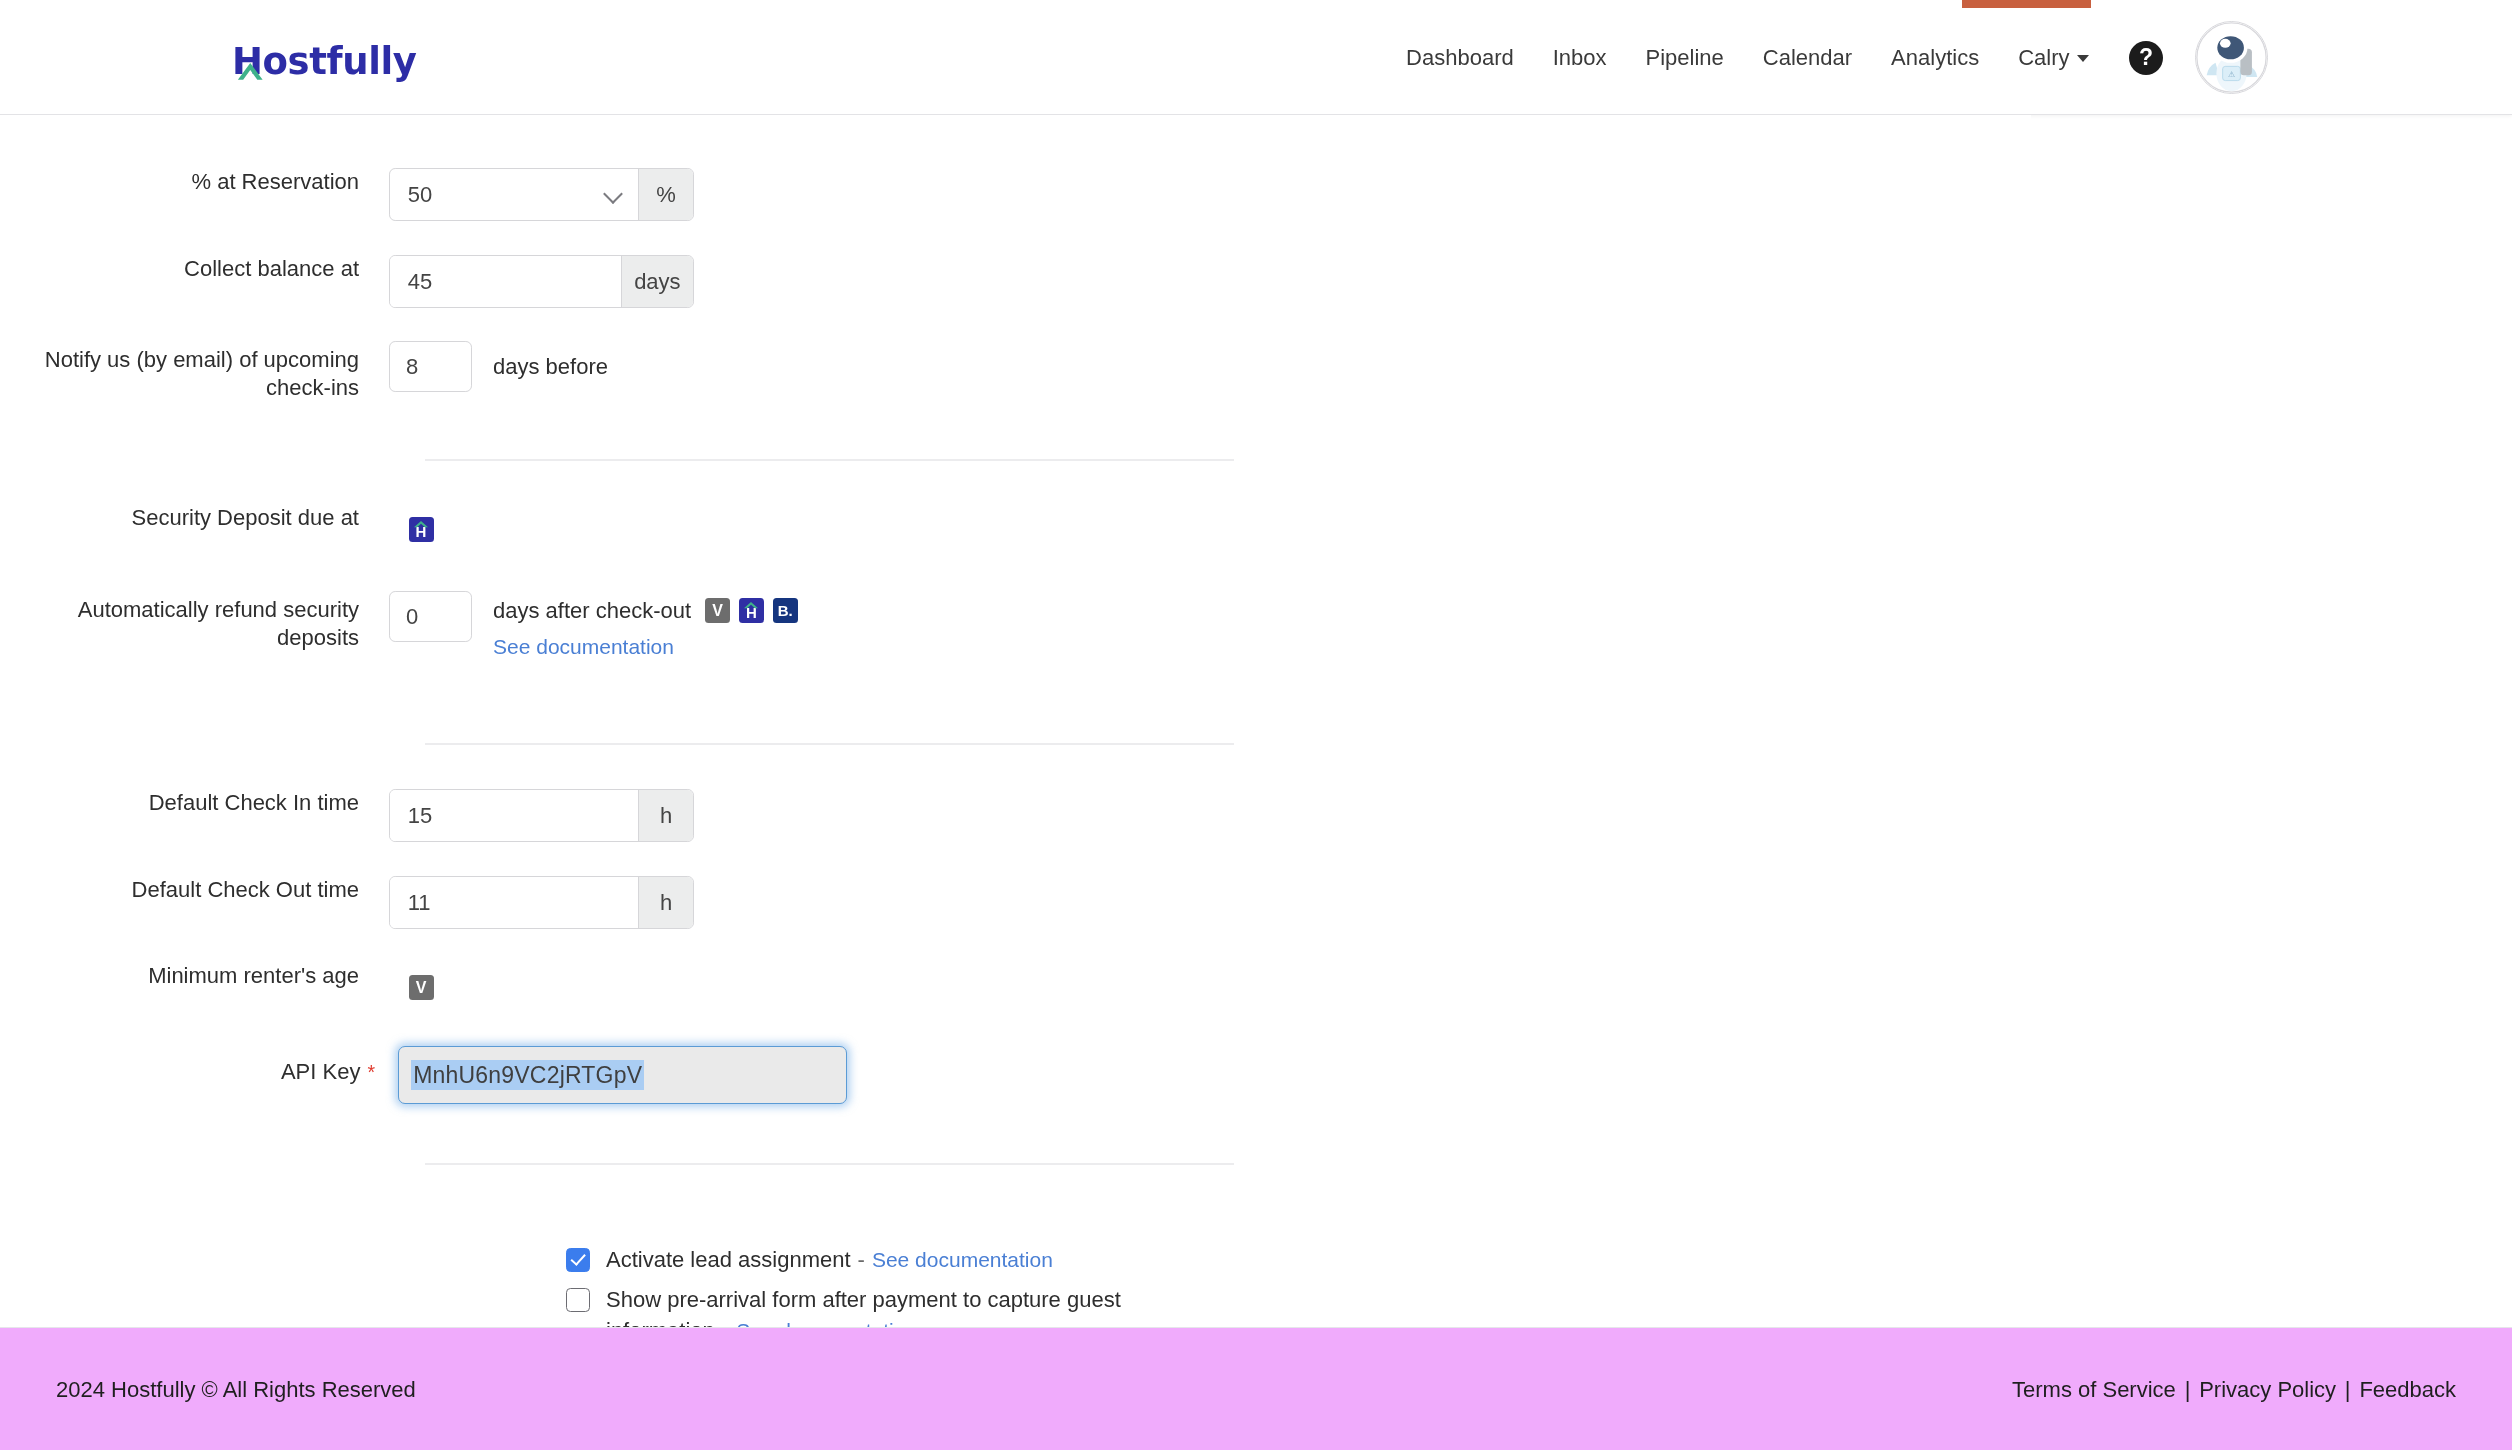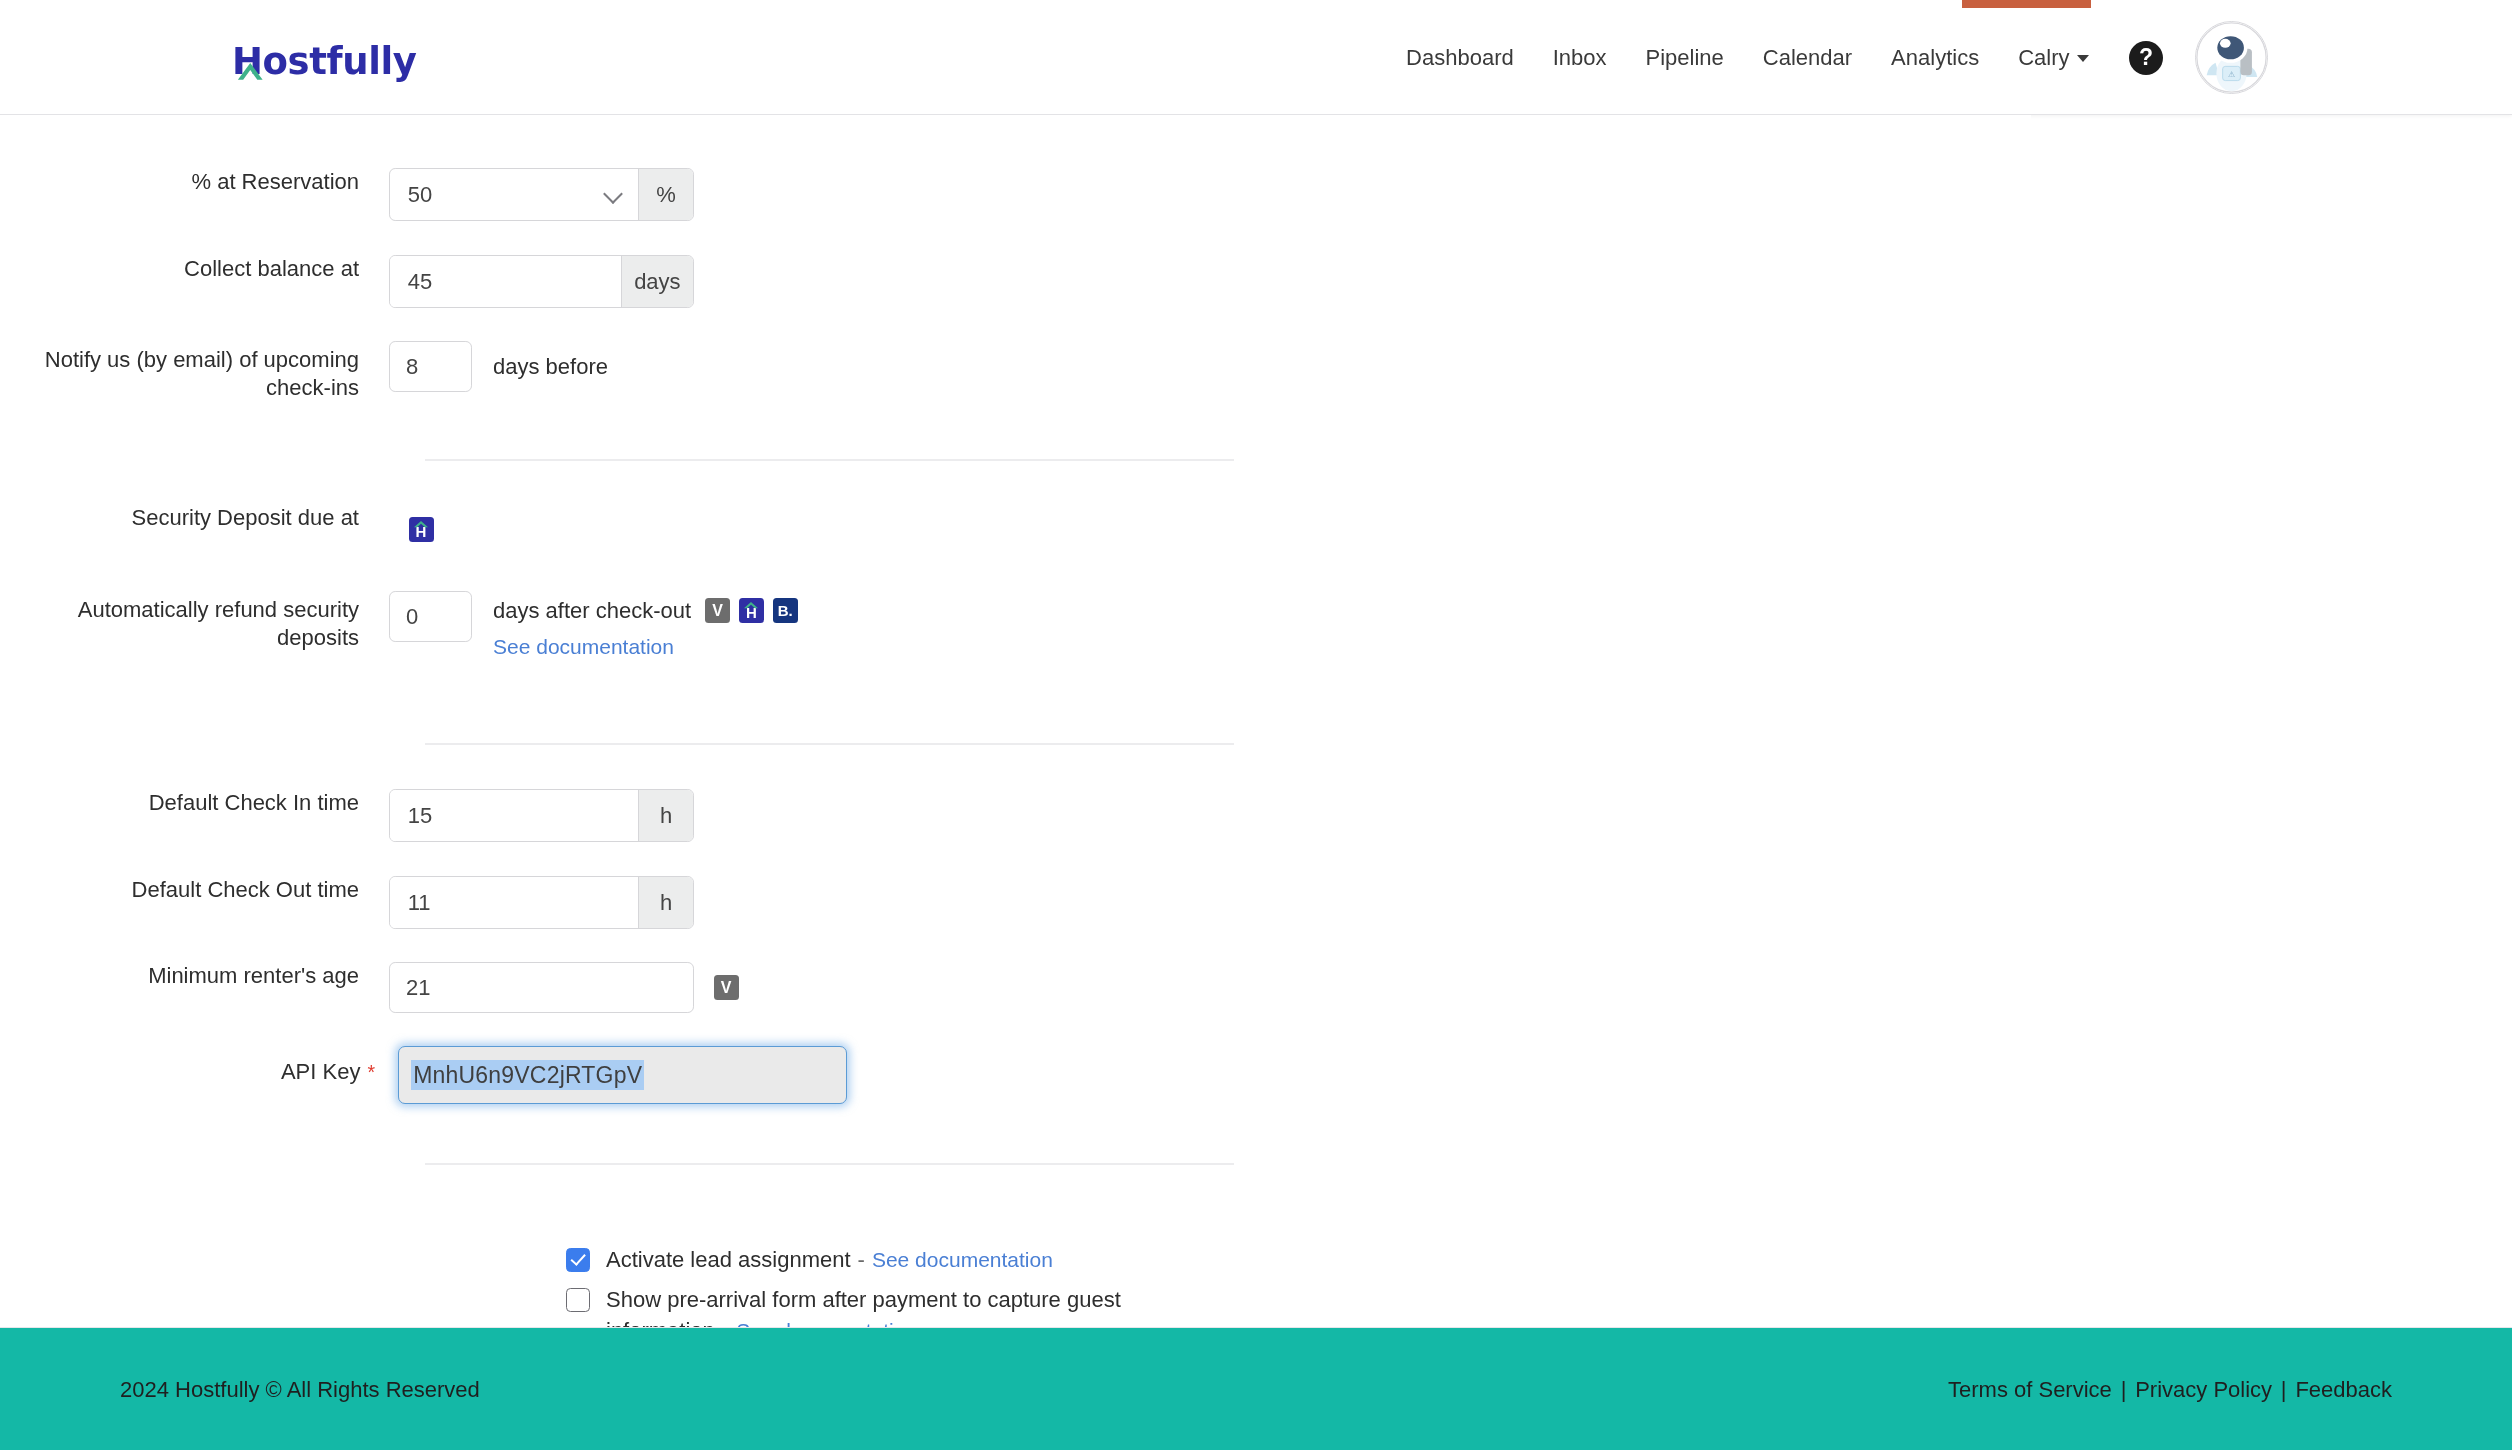--- a/index.html
+++ b/index.html
@@ -182,23 +182,23 @@
   }
   .cblabel {
     font-size: 22px; color: #2e2e2e; margin-left: 16px; line-height: 1.42;
     max-width: 566px; font-family: "Liberation Sans", sans-serif;
   }
   .dash { color: #6a6a6a; margin: 0 7px; }
 
   
   .footer {
     position: absolute; bottom: 0; left: 0; width: 2512px; height: 124px;
-    background: #14b8a6; border-top: 0.9px solid #e6e6ea;
+    background: #f0abfc; border-top: 0.9px solid #e6e6ea;
     display: flex; align-items: center; justify-content: space-between;
-    padding: 0 120px;
+    padding: 0 56px;
   }
   .footer-left, .footer-right {
     font-size: 22px; color: #1f1f1f;
     font-family: "Liberation Sans", sans-serif;
   }
   .footer-right span { cursor: pointer; }
   .sep { margin: 0 8.8px; color: #1f1f1f; }
 </style>
 </head>
 <body>
@@ -338,21 +338,20 @@
         <div class="ctl-group" style="width:305px;">
           <input class="ctl-input" style="flex: 1 1 0%; min-width: 0px;" value="11">
           <div class="ctl-addon">h</div>
         </div>
       </div>
     </div>
 
     <div class="row" style="top:847px; left:0;">
       <div class="label">Minimum renter's age</div>
       <div class="control">
-        <input class="box-input" style="width: 305px;" value="21">
         <div style="display:flex; align-items:center; height:51px; margin-left:19.5px;">
           <span class="badge badge-v">V</span>
         </div>
       </div>
     </div>
 
     <div class="row" style="top:931px; left:16px;">
       <div class="label" style="padding-top:12.4px;">
         <span>API Key</span><span class="req">*</span>
       </div>

